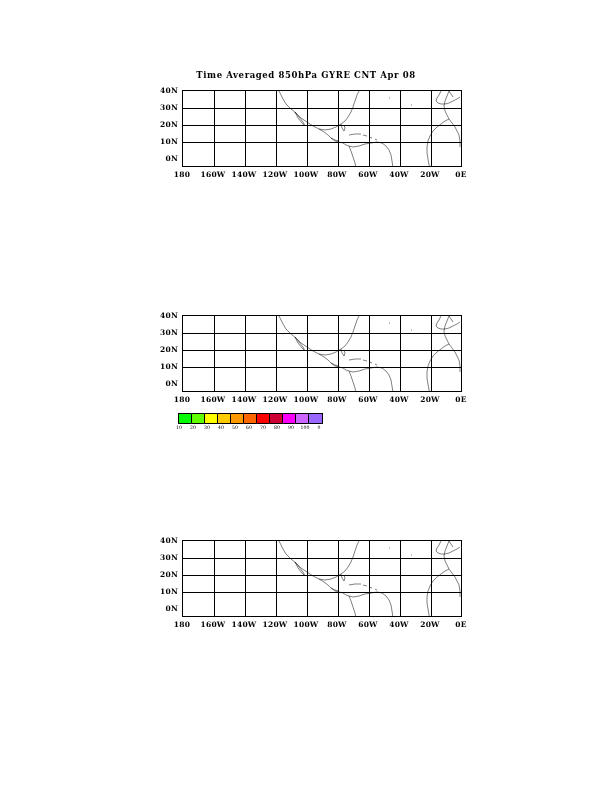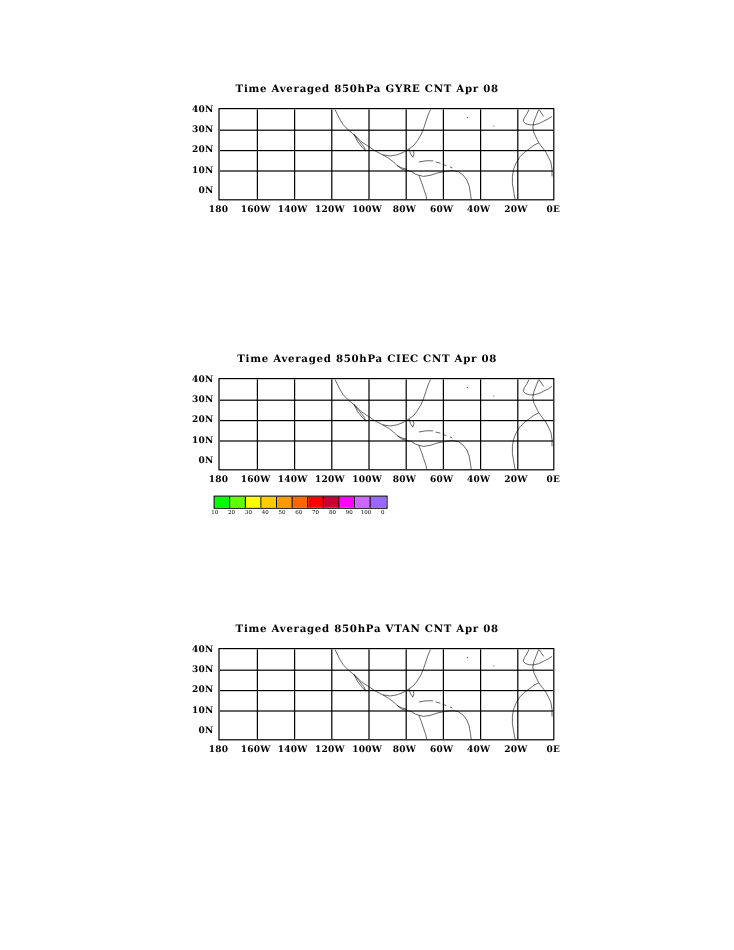--- a/index.html
+++ b/index.html
@@ -168,21 +168,20 @@
   <div class="xlab" style="left:259px; top:110px; width:32px;">120W</div>
   <div class="xlab" style="left:290px; top:110px; width:32px;">100W</div>
   <div class="xlab" style="left:321px; top:110px; width:32px;">80W</div>
   <div class="xlab" style="left:352px; top:110px; width:32px;">60W</div>
   <div class="xlab" style="left:383px; top:110px; width:32px;">40W</div>
   <div class="xlab" style="left:414px; top:110px; width:32px;">20W</div>
   <div class="xlab" style="left:445px; top:110px; width:32px;">0E</div>
 </div>
 
 <div class="panel" style="top:285px; height:165px;">
-  <div class="panel-title" style="top:10px;">Time Averaged 850hPa CIEC CNT Apr 08</div>
 
   <div class="map-frame" style="left:182px; top:30px; width:280px; height:77px;">
     <div class="gridline-v" style="left:31px;"></div>
     <div class="gridline-v" style="left:62px;"></div>
     <div class="gridline-v" style="left:93px;"></div>
     <div class="gridline-v" style="left:124px;"></div>
     <div class="gridline-v" style="left:155px;"></div>
     <div class="gridline-v" style="left:186px;"></div>
     <div class="gridline-v" style="left:217px;"></div>
     <div class="gridline-v" style="left:248px;"></div>
@@ -253,21 +252,20 @@
     <div class="cbar-lab">60</div>
     <div class="cbar-lab">70</div>
     <div class="cbar-lab">80</div>
     <div class="cbar-lab">90</div>
     <div class="cbar-lab">100</div>
     <div class="cbar-lab">0</div>
   </div>
 </div>
 
 <div class="panel" style="top:510px; height:130px;">
-  <div class="panel-title" style="top:10px;">Time Averaged 850hPa VTAN CNT Apr 08</div>
 
   <div class="map-frame" style="left:182px; top:30px; width:280px; height:77px;">
     <div class="gridline-v" style="left:31px;"></div>
     <div class="gridline-v" style="left:62px;"></div>
     <div class="gridline-v" style="left:93px;"></div>
     <div class="gridline-v" style="left:124px;"></div>
     <div class="gridline-v" style="left:155px;"></div>
     <div class="gridline-v" style="left:186px;"></div>
     <div class="gridline-v" style="left:217px;"></div>
     <div class="gridline-v" style="left:248px;"></div>

